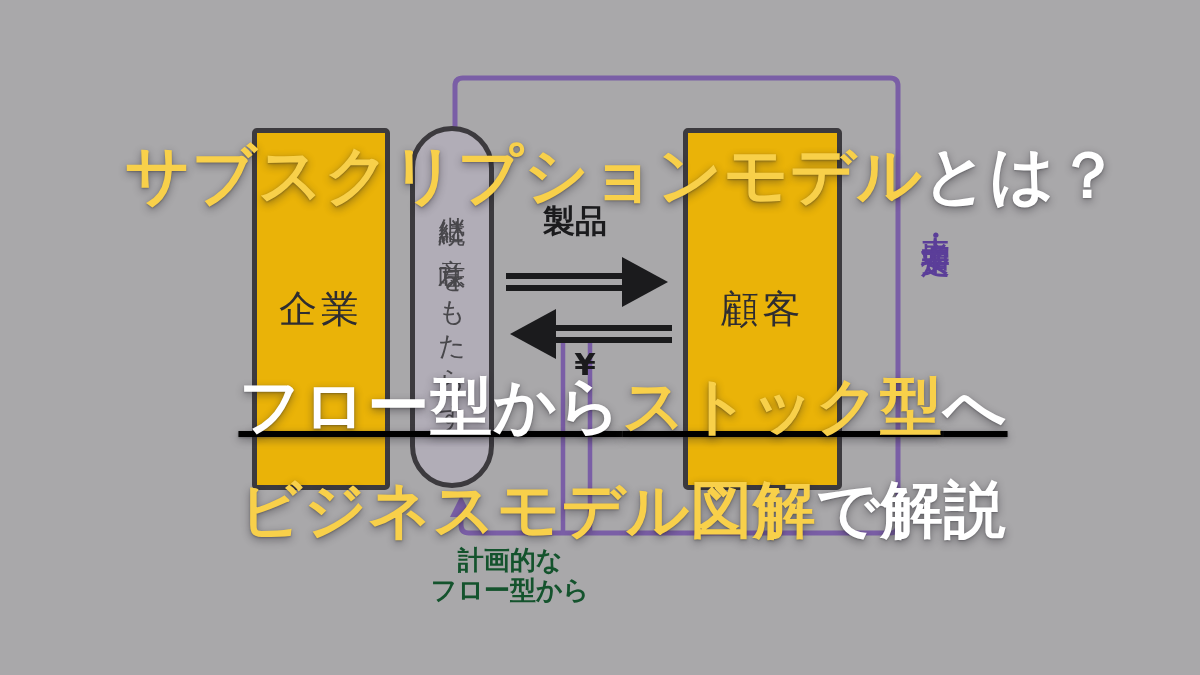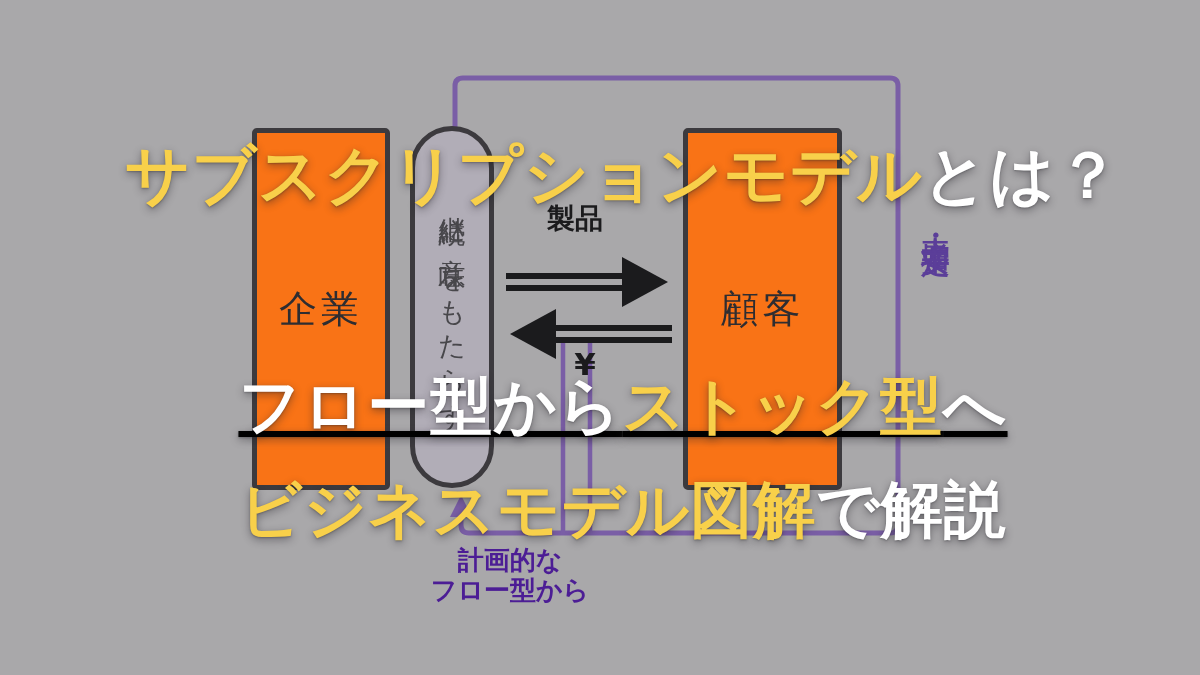--- a/index.html
+++ b/index.html
@@ -7,21 +7,21 @@
     position:relative;
     width:1200px;height:675px;
     background:#a9a8aa;
     overflow:hidden;
     font-family:"DejaVu Sans","Liberation Sans",sans-serif;
   }
   
   .layer{position:absolute;left:0;top:0;width:1200px;height:675px;}
   .box{
     position:absolute;
-    background:#f97316;
+    background:#eab308;
     border:5px solid #3c3a3e;
     border-radius:5px;
     display:flex;align-items:center;justify-content:center;
   }
   .box-label{
     font-size:38px;color:#2e2d31;font-weight:500;letter-spacing:4px;
   }
   #company-box{left:252px;top:128px;width:128px;height:352px;}
   #customer-box{left:683px;top:128px;width:149px;height:352px;}
   #pill{
@@ -29,37 +29,37 @@
     background:#b1adb7;border:5px solid #3c3a3e;border-radius:42px;
     display:flex;align-items:center;justify-content:center;
   }
   .pill-text{
     writing-mode:vertical-rl;text-orientation:upright;
     font-size:27px;color:#48474b;letter-spacing:4px;font-weight:500;
     white-space:nowrap;
   }
   .flow-label{
     position:absolute;left:495px;top:203px;width:160px;
-    text-align:center;font-size:28px;line-height:1.16;font-weight:700;
+    text-align:center;font-size:32px;line-height:1.16;font-weight:700;
     color:#1b1b1d;
   }
   .yen-label{
     position:absolute;left:560px;top:346px;width:50px;text-align:center;
     font-size:31px;font-weight:700;color:#1b1b1d;
   }
   .right-annotation{
     position:absolute;left:916px;top:214px;height:260px;
     writing-mode:vertical-rl;text-orientation:upright;
     font-size:28px;font-weight:700;color:#5b3e99;letter-spacing:2px;
     white-space:nowrap;
   }
   .bottom-annotation{
     position:absolute;left:400px;top:546px;width:220px;
     text-align:center;font-size:26px;line-height:1.15;font-weight:700;
-    color:#4c1d95;
+    color:#14532d;
   }
   
   .headline{
     position:absolute;left:0;width:1200px;text-align:center;
     font-weight:800;white-space:nowrap;
     text-shadow:0 3px 9px rgba(35,33,40,.45),0 1px 2px rgba(35,33,40,.35);
     letter-spacing:1px;
     padding-left:23px;
   }
   #headline-1{top:132px;font-size:64px;}

